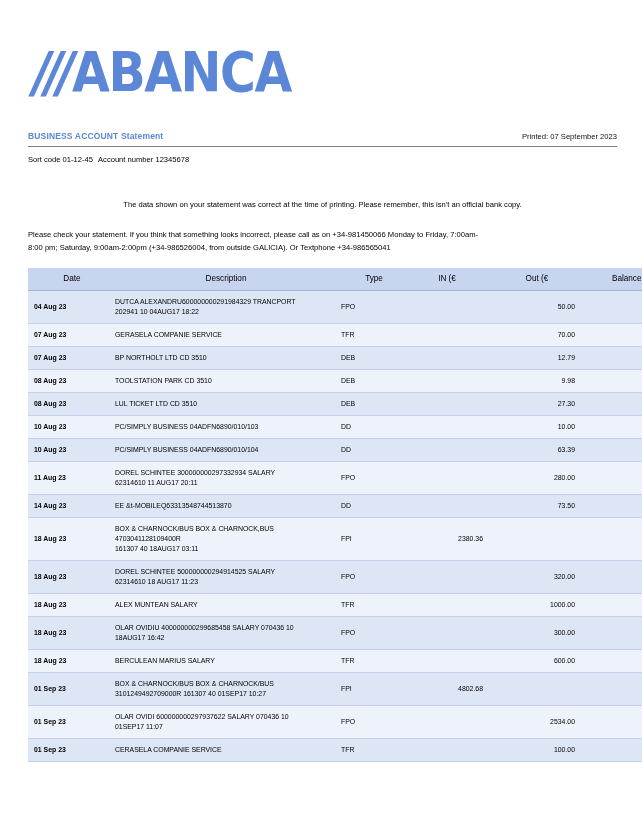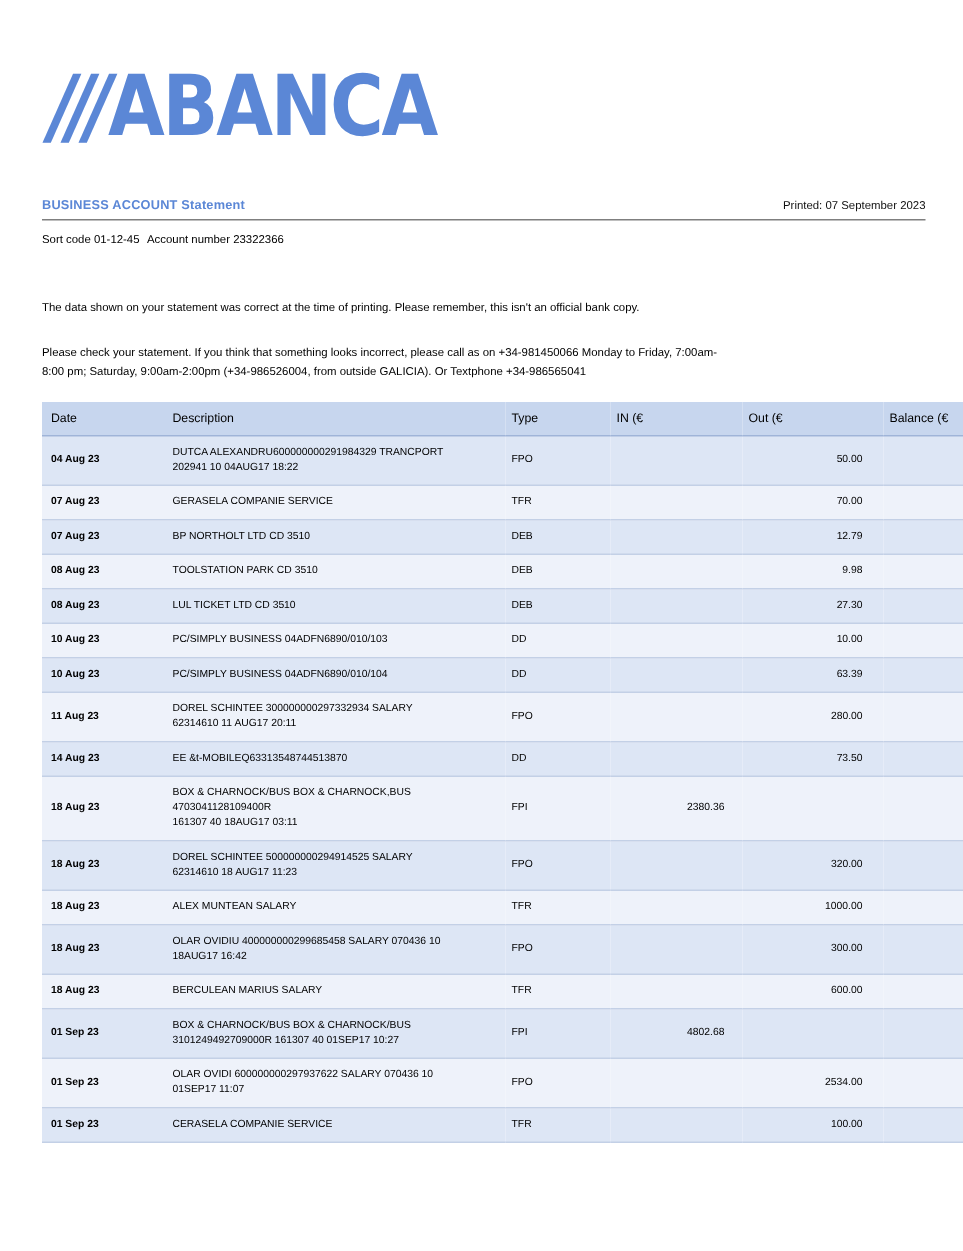--- a/index.html
+++ b/index.html
@@ -97,20 +97,21 @@
   }
   .acct-col .sep { display: inline-block; width: 5px; }
 
   .notice {
     position: absolute;
     left: 28px;
     top: 199px;
     width: 589px;
     font-size: 7.6px;
     line-height: 1.5;
+    text-align: center;
   }
   .check-note {
     position: absolute;
     left: 28px;
     top: 228px;
     width: 585px;
     font-size: 7.6px;
     line-height: 1.72;
   }
 
@@ -124,21 +125,21 @@
   table.txn {
     width: 589px;
     border-collapse: collapse;
     table-layout: fixed;
   }
   table.txn th {
     background: #c7d6ee;
     font-size: 8.2px;
     font-weight: 400;
     color: #000000;
-    text-align: left;
+    text-align: center;
     padding: 6px 0 7px 4px;
     border-bottom: 1px solid #9fb4d8;
     vertical-align: middle;
   }
   table.txn td {
     font-size: 6.9px;
     color: #000000;
     vertical-align: middle;
     padding: 6px 0 6px 0;
     border-bottom: 1px solid #c3d0e6;
@@ -171,21 +172,21 @@
   </div>
 
   <div class="title-row">
     <div class="stmt-title">BUSINESS ACCOUNT Statement</div>
     <div class="printed">Printed: 07 September 2023</div>
   </div>
   <div class="rule"></div>
 
   <div class="info-block">
     <div class="acct-col">
-      <div><span>Sort code 01-12-45</span><span class="sep"></span><span>Account number 23322366</span></div>
+      <div><span>Sort code 01-12-45</span><span class="sep"></span><span>Account number 12345678</span></div>
     </div>
   </div>
 
   <div class="notice">The data shown on your statement was correct at the time of printing. Please remember, this isn't an official bank copy.</div>
   <div class="check-note">
     <div>Please check your statement. If you think that something looks incorrect, please call as on +34-981450066 Monday to Friday, 7:00am-</div>
     <div>8:00 pm; Saturday, 9:00am-2:00pm (+34-986526004, from outside GALICIA). Or Textphone +34-986565041</div>
   </div>
 
   <div class="table-wrap">

